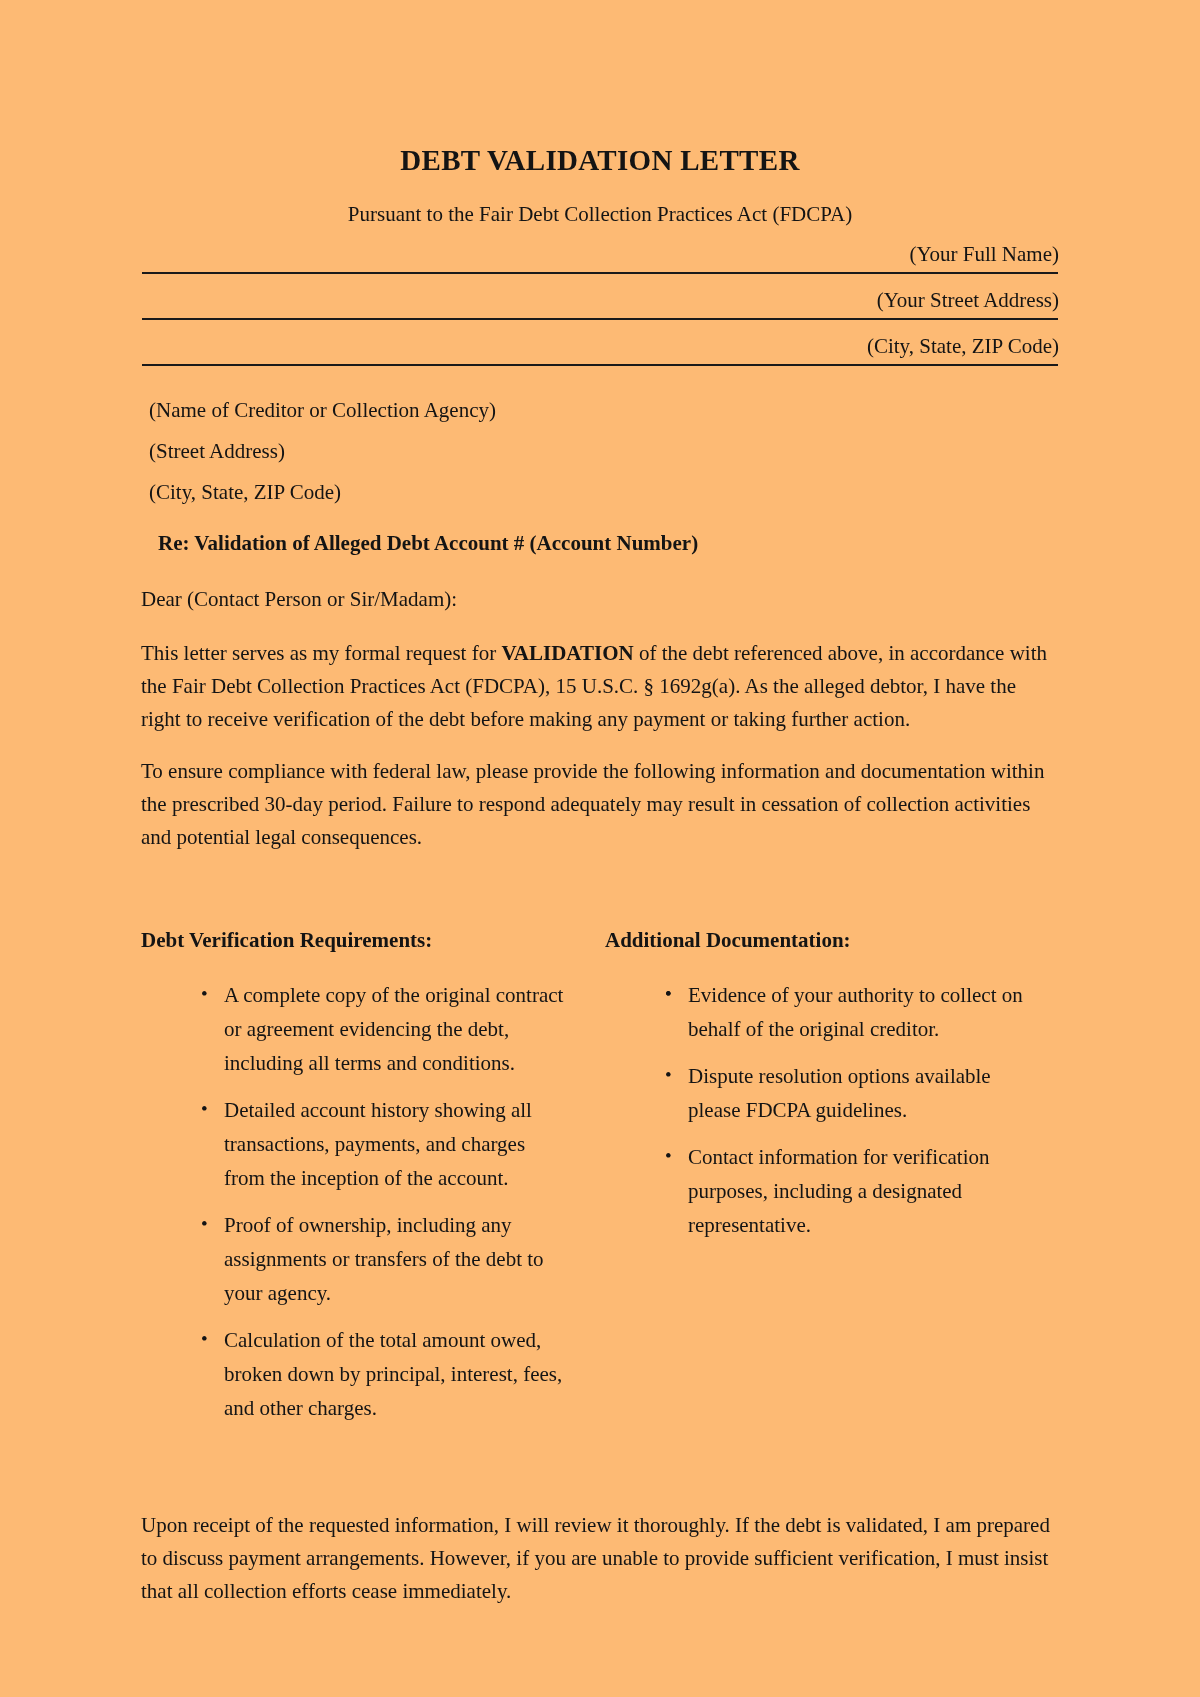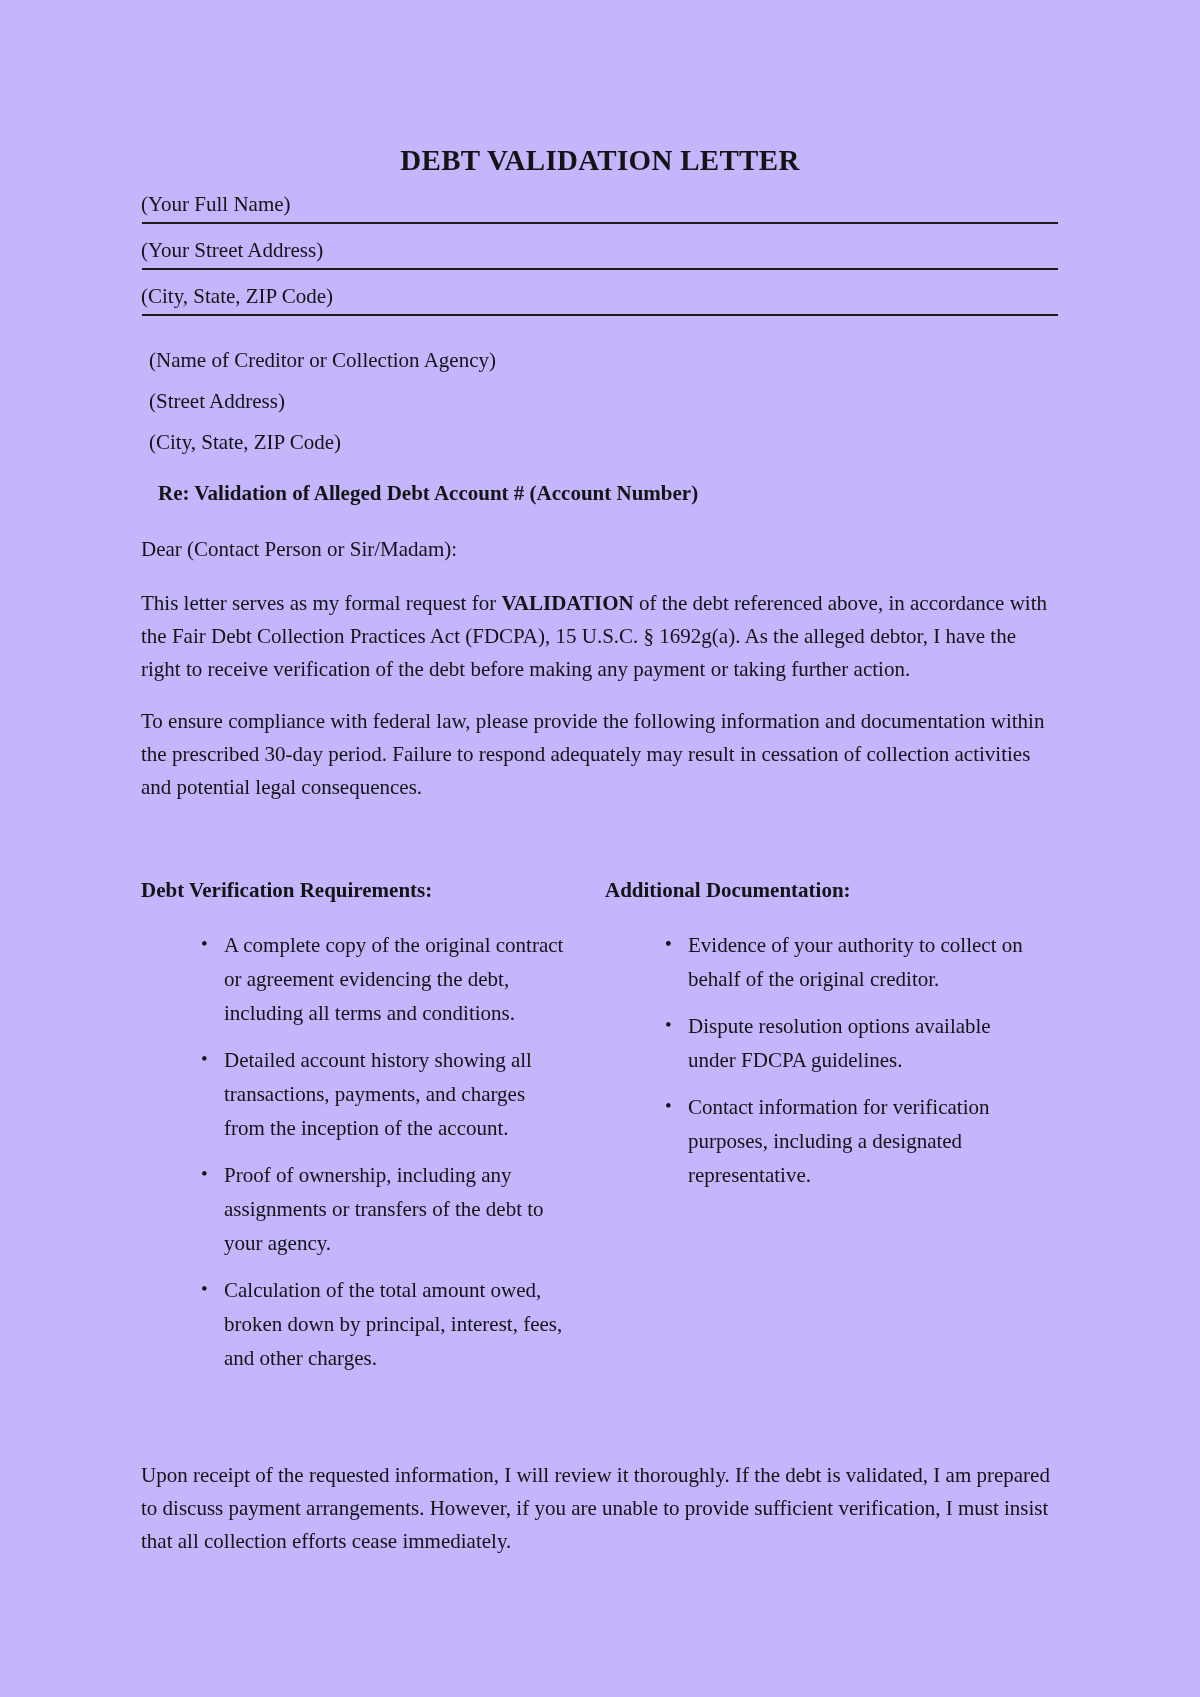--- a/index.html
+++ b/index.html
@@ -6,42 +6,42 @@
     margin: 0;
     padding: 0;
     background: #ffffff;
   }
   .page {
     position: relative;
     width: 1200px;
     height: 1697px;
     box-sizing: border-box;
     padding: 143px 141px 0 141px;
-    background: #c4b5fd;
+    background: #fdba74;
     color: #141414;
     font-family: "Liberation Serif", "DejaVu Serif", serif;
     overflow: hidden;
   }
   .title {
     margin: 0;
     font-size: 29px;
     line-height: 34px;
     font-weight: bold;
     text-align: center;
     letter-spacing: 0.3px;
   }
   .subtitle {
     margin: 24px 0 0 0;
     font-size: 21px;
     line-height: 26px;
     text-align: center;
   }
   .fields { margin-top: 14px; }
   .field-label {
-    text-align: left;
+    text-align: right;
     font-size: 21px;
     line-height: 26px;
   }
   .field-line {
     border-bottom: 2.5px solid #1a1a1a;
     margin: 5px 1px 13px 1px;
     height: 0;
   }
   .recipient {
     margin-top: 28px;
@@ -96,20 +96,21 @@
     font-size: 19px;
   }
   .closing { margin-top: 84px; }
 </style>
 </head>
 <body>
 
 <div class="page">
 
   <h1 class="title">DEBT VALIDATION LETTER</h1>
+  <p class="subtitle">Pursuant to the Fair Debt Collection Practices Act (FDCPA)</p>
 
   <div class="fields">
     <div class="field-row">
       <div class="field-label">(Your Full Name)</div>
       <div class="field-line"></div>
     </div>
     <div class="field-row">
       <div class="field-label">(Your Street Address)</div>
       <div class="field-line"></div>
     </div>
@@ -160,21 +161,21 @@
       <div class="list">
         <div class="li">
           <span class="dot">•</span>
         </div>
         <div class="li">
           <span class="dot">•</span>
           <span>Evidence of your authority to collect on behalf of the original creditor.</span>
         </div>
         <div class="li">
           <span class="dot">•</span>
-          <span>Dispute resolution options available under FDCPA guidelines.</span>
+          <span>Dispute resolution options available please FDCPA guidelines.</span>
         </div>
         <div class="li">
           <span class="dot">•</span>
           <span>Contact information for verification purposes, including a designated representative.</span>
         </div>
       </div>
     </div>
   </div>
 
   <p class="para closing">Upon receipt of the requested information, I will review it thoroughly. If the debt is validated, I am prepared to discuss payment arrangements. However, if you are unable to provide sufficient verification, I must insist that all collection efforts cease immediately.</p>

